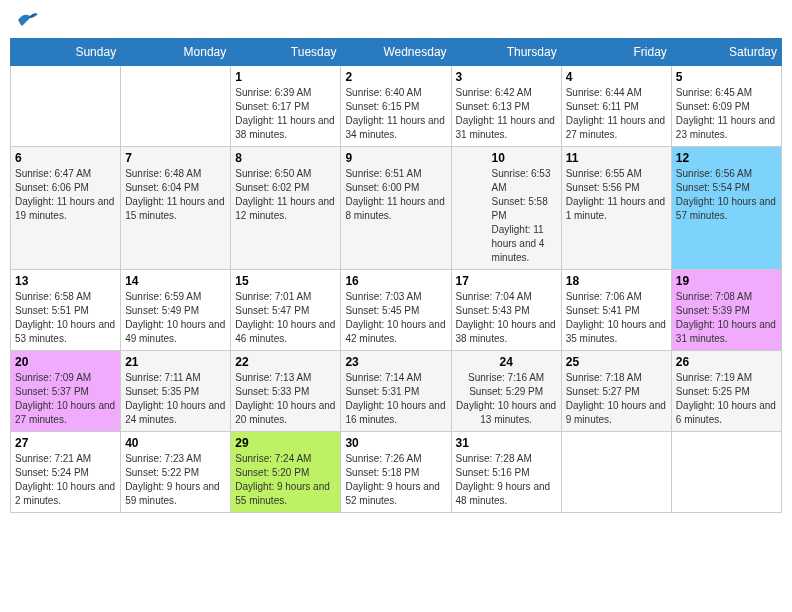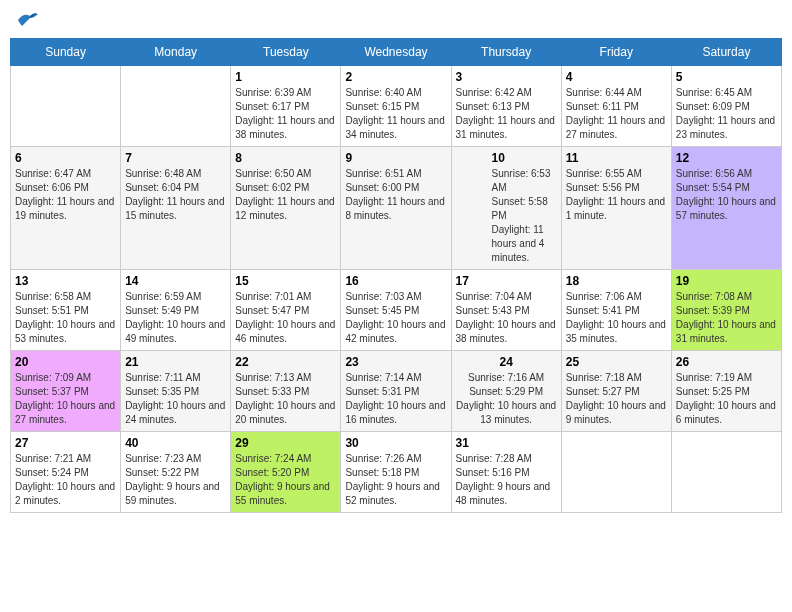--- a/index.html
+++ b/index.html
@@ -55,21 +55,21 @@
     }
     .calendar {
       width: 100%;
       border-collapse: collapse;
       font-size: 11px;
     }
     .calendar th {
       background: #2a7abf;
       color: #fff;
       padding: 6px 4px;
-      text-align: center;
+      text-align: right;
       font-weight: normal;
       font-size: 12px;
       border: 1px solid #2a7abf;
     }
     .calendar td {
       border: 1px solid #ccc;
       vertical-align: top;
       padding: 4px;
       min-height: 70px;
       width: 110px;
@@ -172,21 +172,21 @@
           <div class="day-info">Sunrise: 6:51 AM<br>Sunset: 6:00 PM<br>Daylight: 11 hours and 8 minutes.</div>
         </td>
         <td style="background-color: rgb(245, 245, 245); padding-left: 40px;">
           <div class="day-number">10</div>
           <div class="day-info">Sunrise: 6:53 AM<br>Sunset: 5:58 PM<br>Daylight: 11 hours and 4 minutes.</div>
         </td>
         <td style="background-color: rgb(245, 245, 245);">
           <div class="day-number">11</div>
           <div class="day-info">Sunrise: 6:55 AM<br>Sunset: 5:56 PM<br>Daylight: 11 hours and 1 minute.</div>
         </td>
-        <td style="background-color: #c4b5fd;">
+        <td style="background-color: #7dd3fc;">
           <div class="day-number">12</div>
           <div class="day-info">Sunrise: 6:56 AM<br>Sunset: 5:54 PM<br>Daylight: 10 hours and 57 minutes.</div>
         </td>
       </tr>
       <tr>
         <td style="background-color: rgb(255, 255, 255);">
           <div class="day-number">13</div>
           <div class="day-info">Sunrise: 6:58 AM<br>Sunset: 5:51 PM<br>Daylight: 10 hours and 53 minutes.</div>
         </td>
         <td style="background-color: rgb(255, 255, 255);">
@@ -202,21 +202,21 @@
           <div class="day-info">Sunrise: 7:03 AM<br>Sunset: 5:45 PM<br>Daylight: 10 hours and 42 minutes.</div>
         </td>
         <td style="background-color: rgb(255, 255, 255);">
           <div class="day-number">17</div>
           <div class="day-info">Sunrise: 7:04 AM<br>Sunset: 5:43 PM<br>Daylight: 10 hours and 38 minutes.</div>
         </td>
         <td style="background-color: rgb(255, 255, 255);">
           <div class="day-number">18</div>
           <div class="day-info">Sunrise: 7:06 AM<br>Sunset: 5:41 PM<br>Daylight: 10 hours and 35 minutes.</div>
         </td>
-        <td style="background-color: #bef264;">
+        <td style="background-color: #f0abfc;">
           <div class="day-number">19</div>
           <div class="day-info">Sunrise: 7:08 AM<br>Sunset: 5:39 PM<br>Daylight: 10 hours and 31 minutes.</div>
         </td>
       </tr>
       <tr>
         <td style="background-color: #f0abfc; margin-top: 19px;">
           <div class="day-number">20</div>
           <div class="day-info">Sunrise: 7:09 AM<br>Sunset: 5:37 PM<br>Daylight: 10 hours and 27 minutes.</div>
         </td>
         <td style="background-color: rgb(245, 245, 245);">

